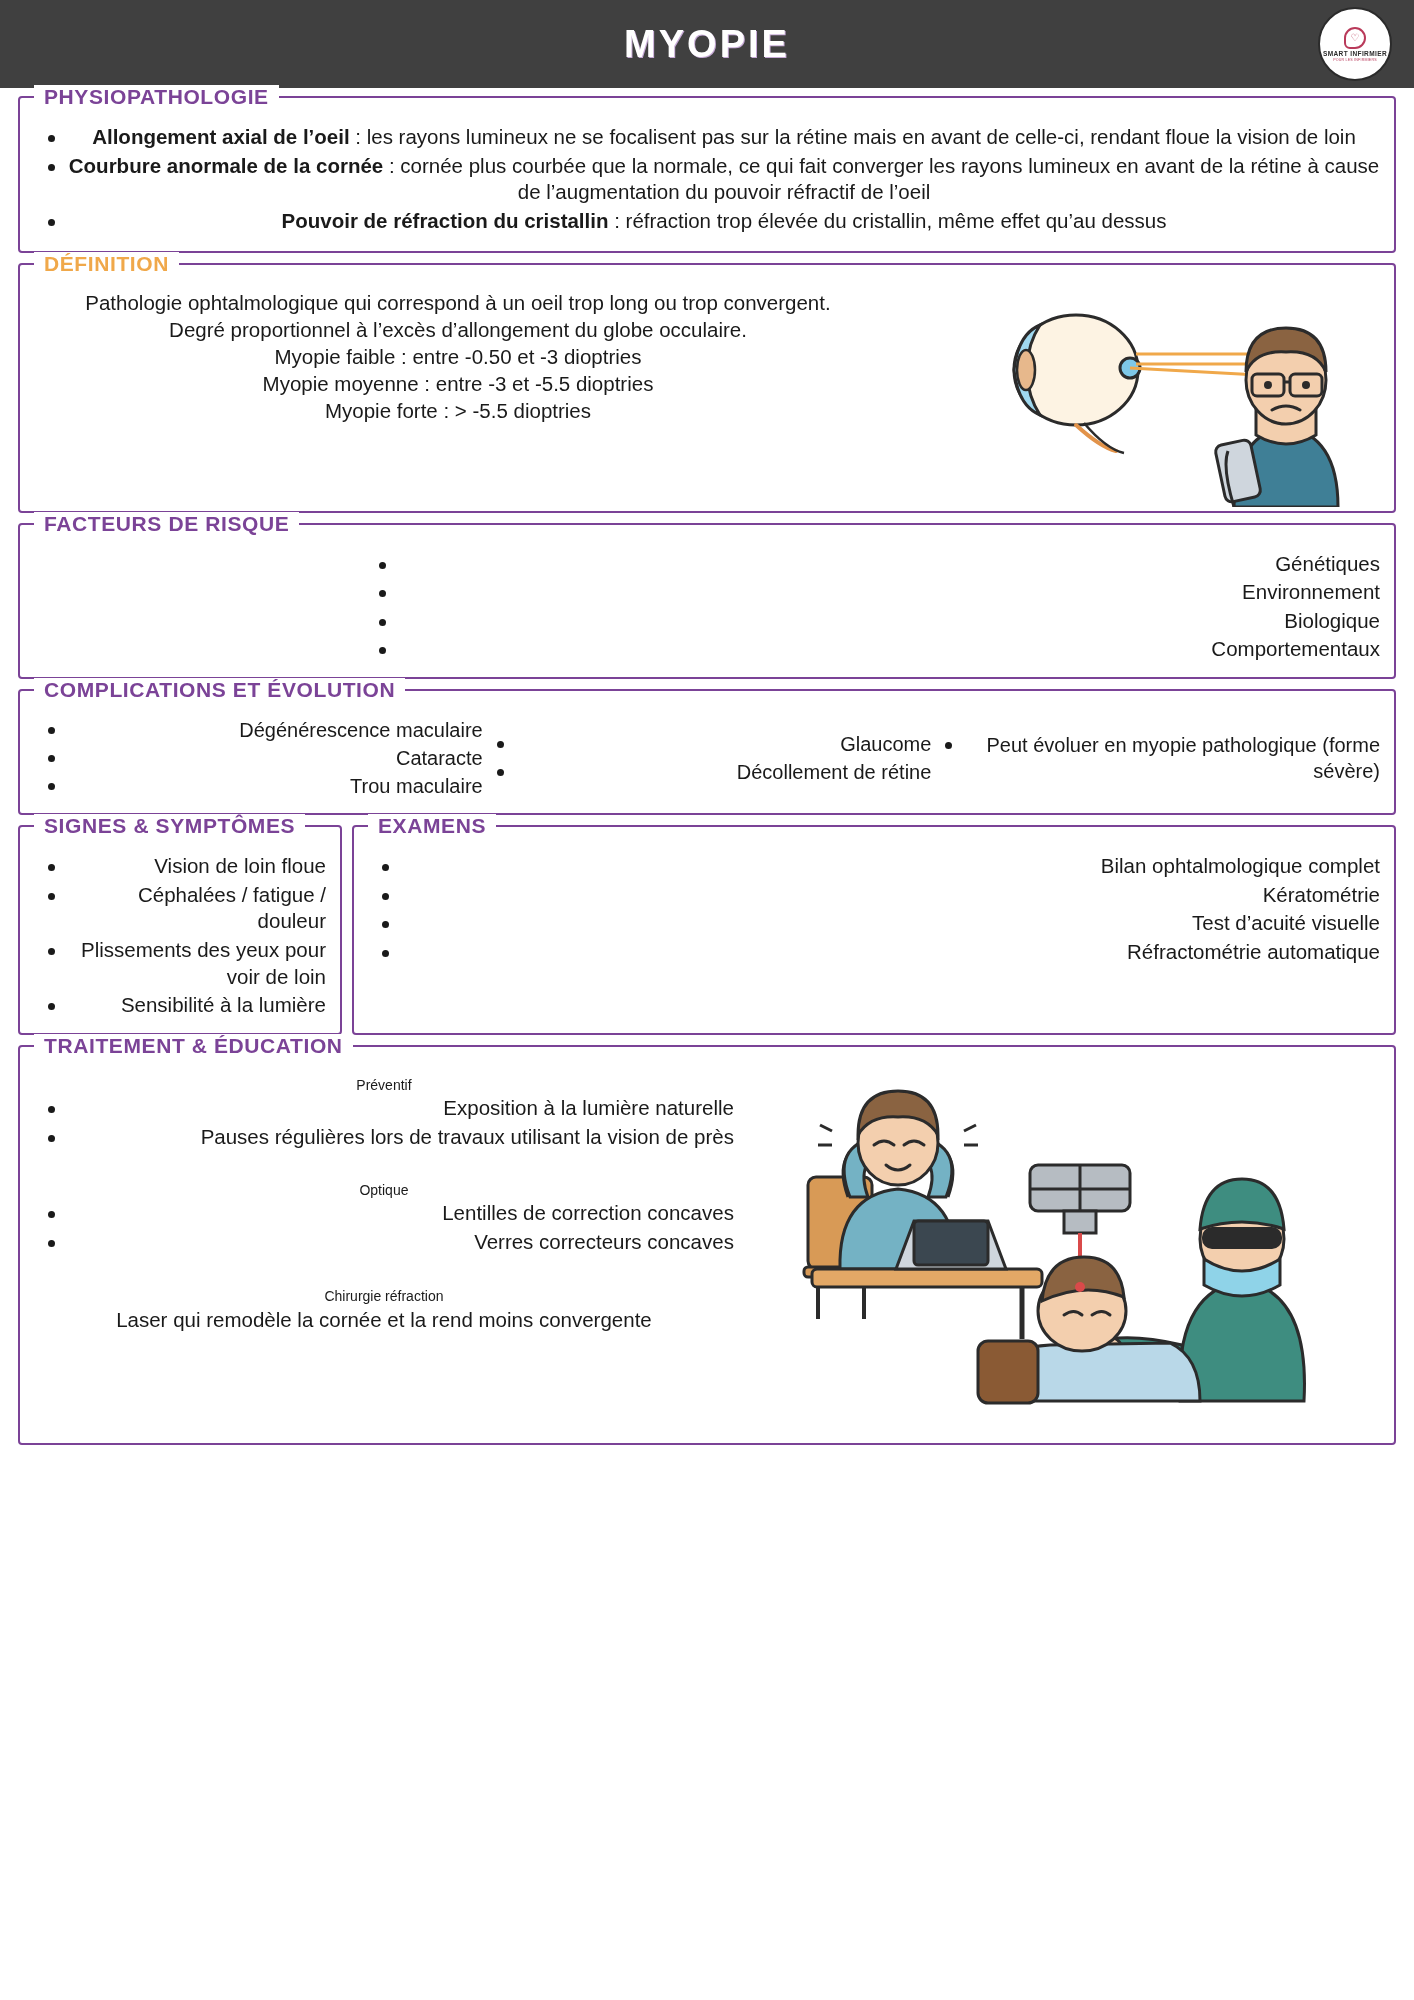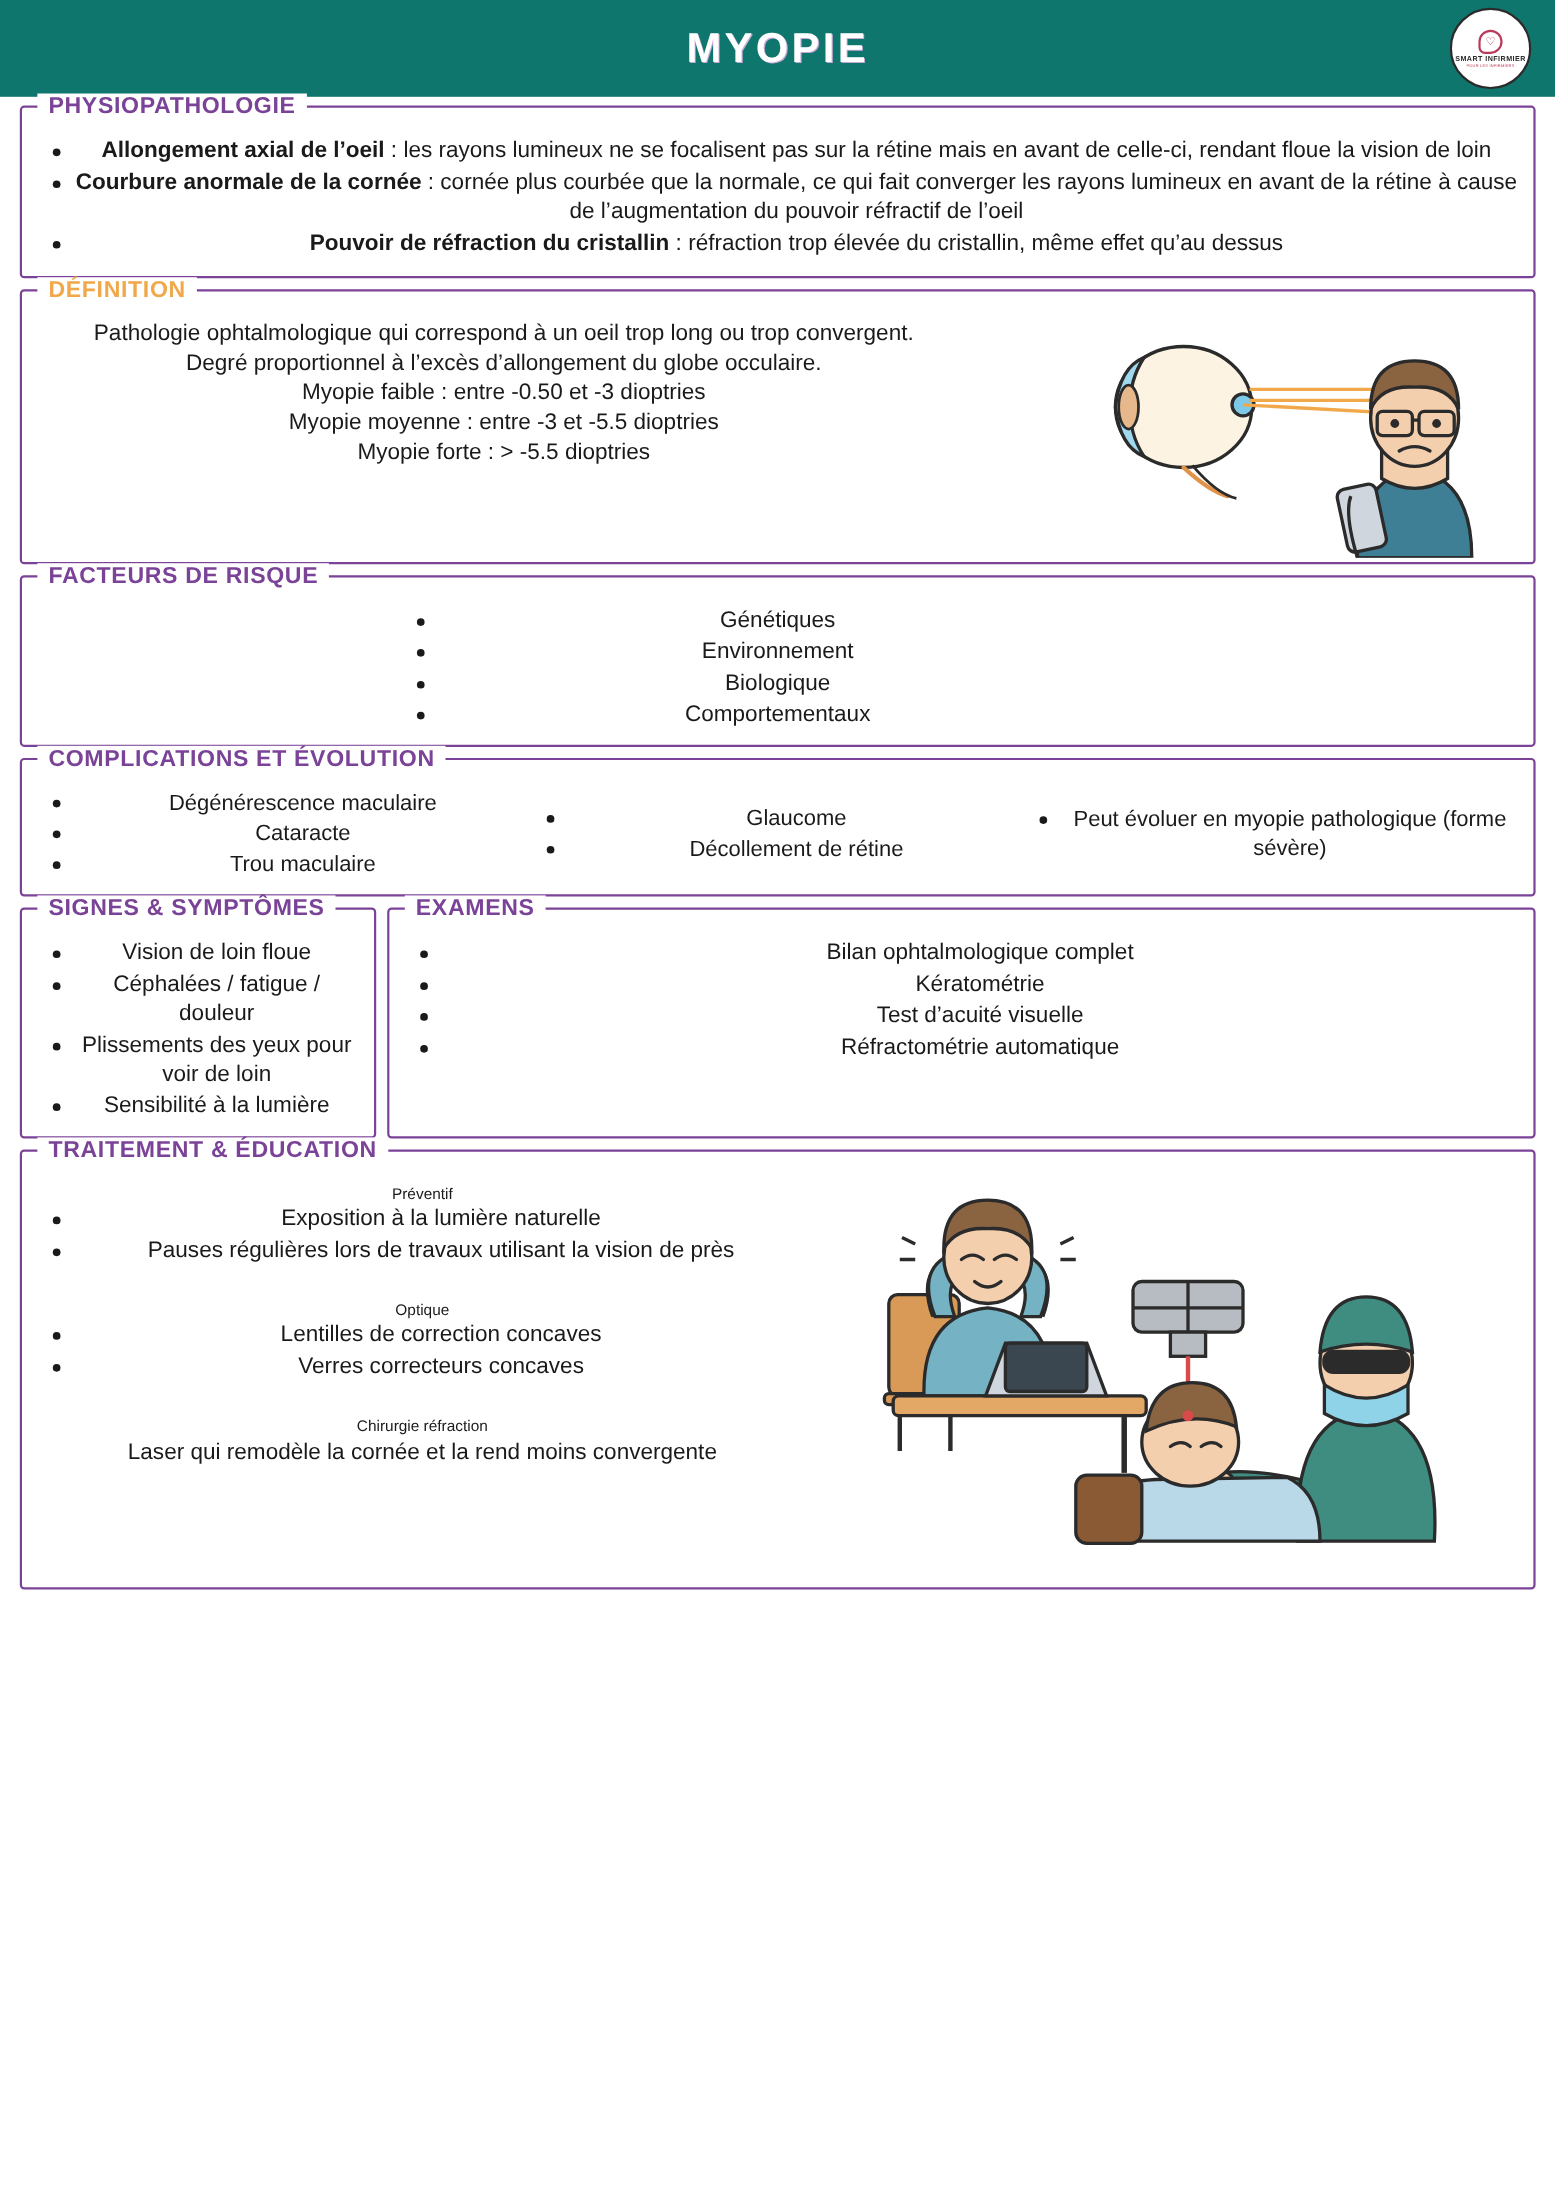--- a/index.html
+++ b/index.html
@@ -13,21 +13,21 @@
     height: 2000px;
     font-family: "Liberation Sans", sans-serif;
     color: #1a1a1a;
     position: relative;
     overflow: hidden;
   }
 
   
   .header {
     height: 88px;
-    background: #0f766e;
+    background: #404040;
     display: flex;
     align-items: center;
     justify-content: center;
     position: relative;
   }
   .header-title {
     color: #ffffff;
     font-size: 38px;
     font-weight: bold;
     letter-spacing: 3px;
@@ -101,21 +101,21 @@
     margin: 0;
     padding: 0;
     list-style: none;
   }
   ul.bullets > li {
     position: relative;
     padding-left: 34px;
     margin-bottom: 2px;
     font-size: 20.5px;
     line-height: 1.30;
-    text-align: center;
+    text-align: right;
   }
   ul.bullets > li::before {
     content: "";
     position: absolute;
     left: 14px;
     top: 11px;
     width: 7px;
     height: 7px;
     background: #1a1a1a;
     border-radius: 50%;

